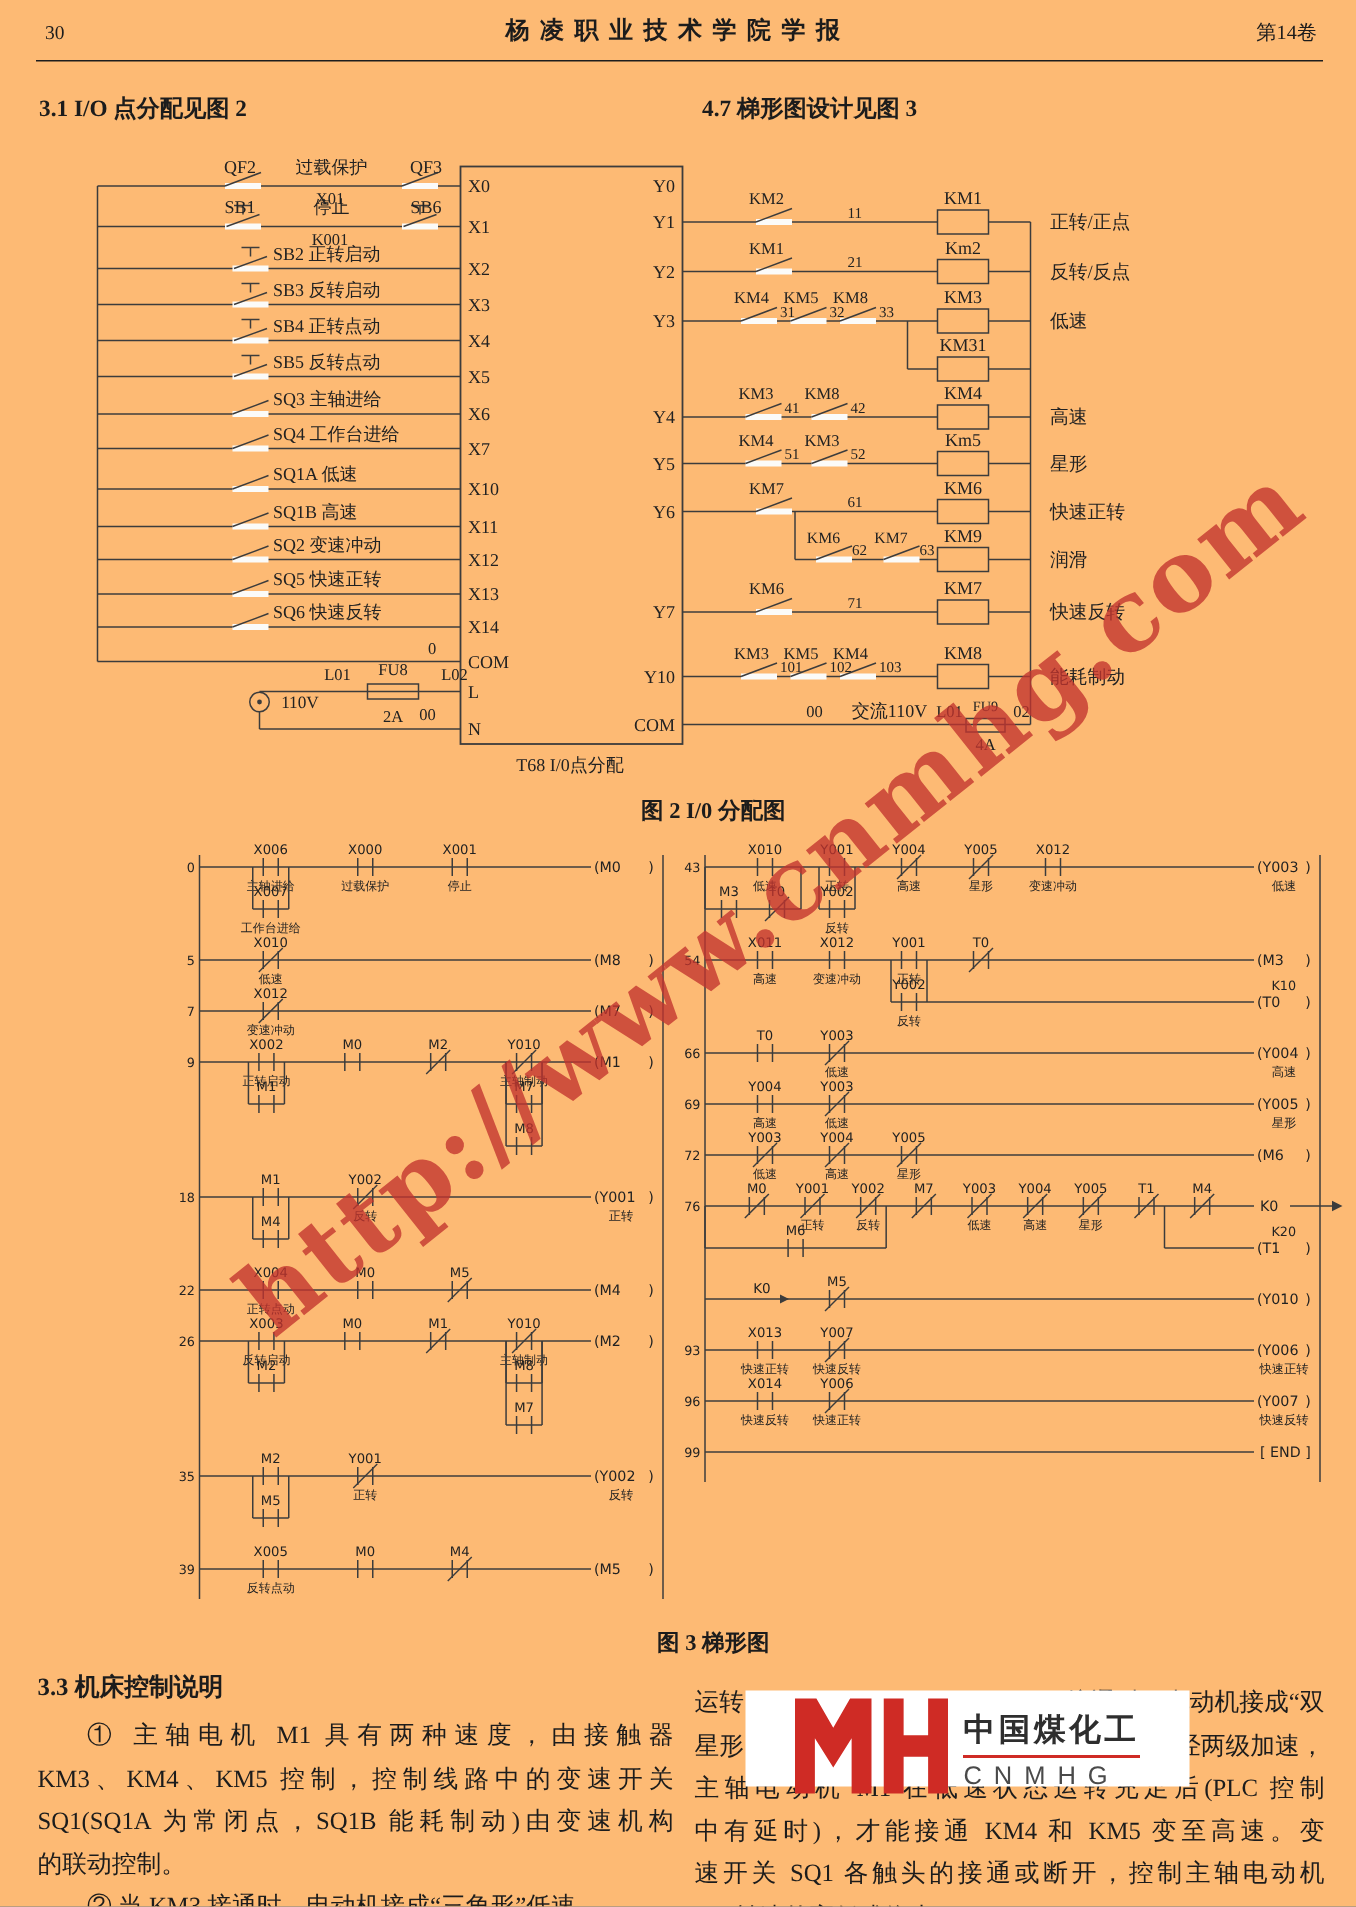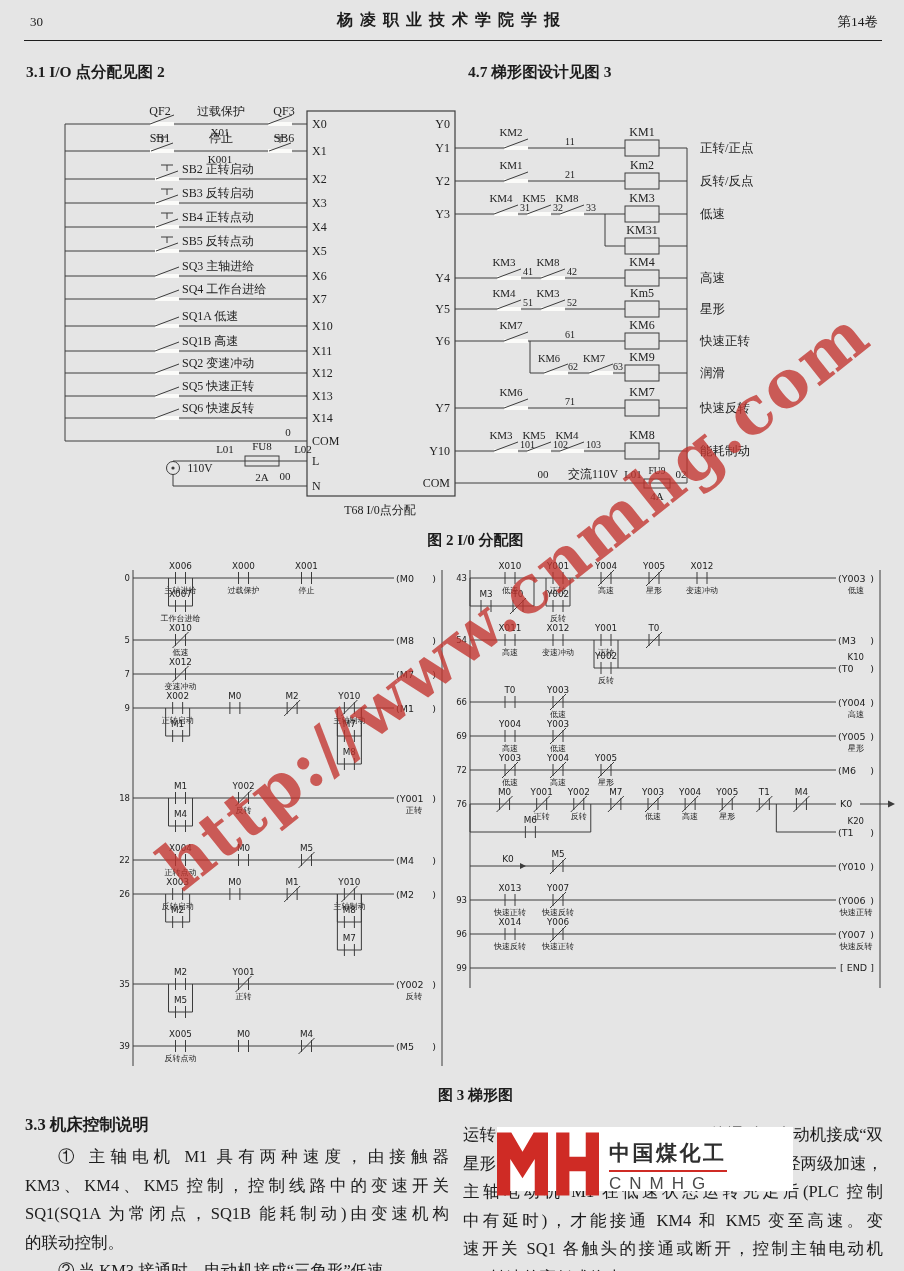--- a/index.html
+++ b/index.html
@@ -1,16 +1,16 @@
 <!DOCTYPE html>
 <html><head>
 <meta charset="utf-8">
 <style>
   html,body{margin:0;padding:0;background:#888;}
-  .page{position:relative;width:904px;height:1271px;margin:0 auto;background:#e5e5e5;overflow:hidden;
+  .page{position:relative;width:904px;height:1271px;margin:0 auto;background:#fdba74;overflow:hidden;
         font-family:"Liberation Serif","DejaVu Serif",serif;color:#1c1c1c;}
   .hdr-left{position:absolute;top:14px;left:30px;font-size:13px;}
   .hdr-center{position:absolute;top:10px;left:0;right:0;text-align:center;font-size:16px;font-weight:700;letter-spacing:7px;}
   .hdr-right{position:absolute;top:13px;right:26px;font-size:13.5px;}
   .hdr-rule{position:absolute;top:40px;left:24px;right:22px;border-top:1.6px solid #1d1d1d;}
   .sec-h{position:absolute;top:62px;font-size:15.5px;font-weight:700;}
   .sec-31{left:26px;} .sec-32{left:468px;}
   .figcap{position:absolute;left:0;right:0;text-align:center;font-size:15px;font-weight:700;padding-left:47px;}
   .fig2cap{top:531px;} .fig3cap{top:1086px;}
   svg.diag{position:absolute;pointer-events:none;}
@@ -20,21 +20,21 @@
   .col-right{position:absolute;left:463px;top:1121px;width:420px;}
   .b33{font-size:16.5px;font-weight:700;margin:0 0 7px 0;}
   .tline{font-size:16.5px;line-height:28.5px;text-align:justify;text-align-last:justify;}
   .tline.last{text-align-last:left;}
   .ind{padding-left:33px;}
   .frag{display:flex;justify-content:space-between;font-size:16.5px;line-height:28.5px;}
   .clip{font-size:16.5px;line-height:28.5px;}
   .wm{position:absolute;left:168px;top:836px;transform:rotate(-38.5deg);transform-origin:0 50%;
       font-family:"DejaVu Serif",serif;font-weight:700;font-size:66px;letter-spacing:2px;
       color:#c3342e;opacity:.78;white-space:nowrap;z-index:30;pointer-events:none;}
-  .logo{position:absolute;left:497px;top:1127px;width:296px;height:84px;z-index:20;display:flex;gap:10px;padding-top:4px;}
+  .logo{position:absolute;left:497px;top:1127px;width:296px;height:84px;z-index:20;display:flex;gap:10px;padding-top:4px;justify-content:center;}
   .logo::before{content:"";position:absolute;inset:0 0 24px 0;background:#fff;}
   .logo>*{position:relative;}
   .logo-mark{width:102px;height:66px;color:#cf2b25;}
   .logo-txt{display:flex;flex-direction:column;padding-top:8px;}
   .logo-cn{font-size:21px;font-weight:700;color:#2e2e2e;letter-spacing:2.5px;border-bottom:2.5px solid #cf2b25;padding-bottom:3px;}
   .logo-en{font-size:17px;color:#4a4a4a;letter-spacing:8px;font-family:"Liberation Sans",sans-serif;margin-top:2px;}
 </style>
 </head>
 <body>
 

